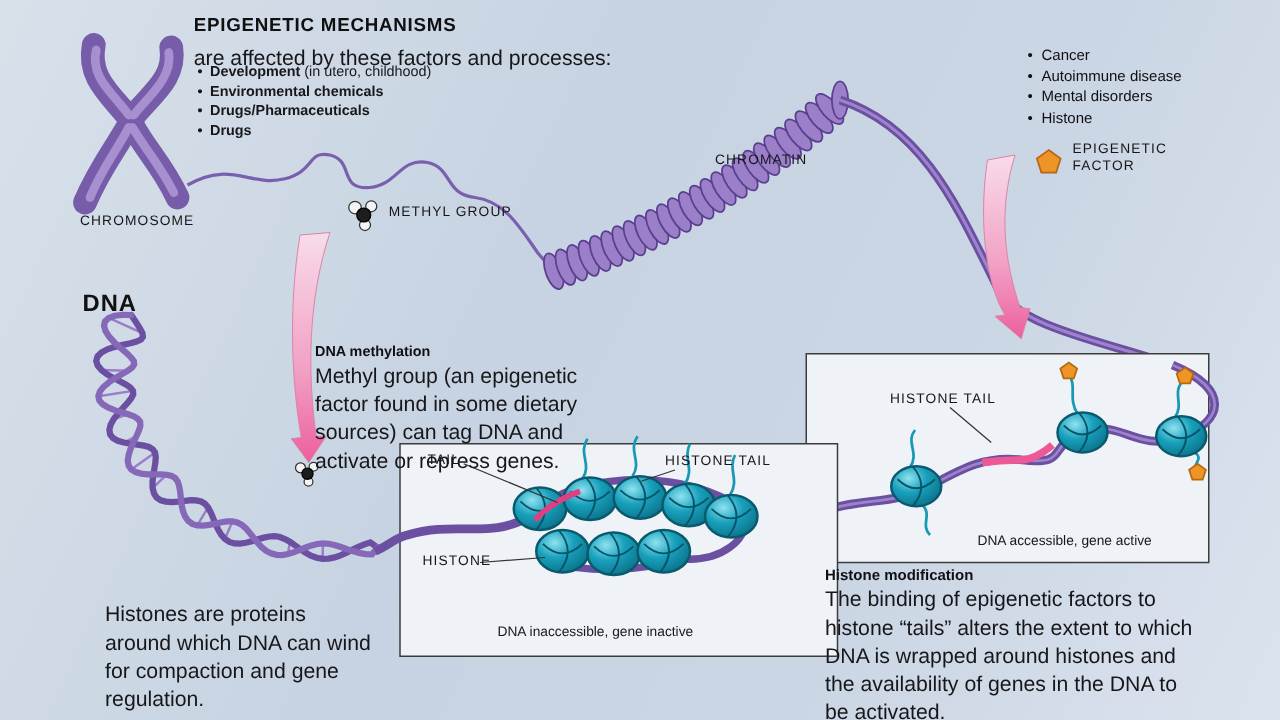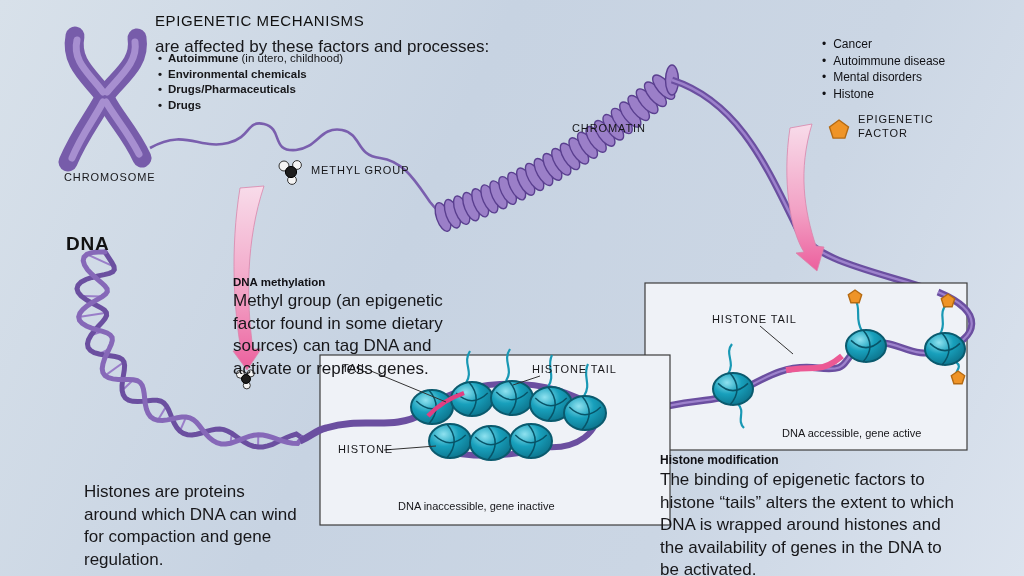--- a/index.html
+++ b/index.html
@@ -2,21 +2,21 @@
 <html><head>
 <meta charset="utf-8">
 <style>
   *{margin:0;padding:0;box-sizing:border-box}
   html,body{width:1024px;height:576px;overflow:hidden}
   body{font-family:"Liberation Sans",sans-serif;color:#141414}
   #stage{position:relative;width:1024px;height:576px;
     background:linear-gradient(115deg,#d8e1ea 0%,#c7d3e2 40%,#cbd6e4 70%,#dbe3ee 100%)}
   svg.art{position:absolute;left:0;top:0}
   .abs{position:absolute}
-  .h1{font-size:15px;font-weight:normal;letter-spacing:.6px;color:#101010}
+  .h1{font-size:15px;font-weight:bold;letter-spacing:.6px;color:#101010}
   .small{font-size:17px;line-height:1.33;color:#17171a}
   .lbl{font-size:11px;letter-spacing:.9px;color:#17171a}
   .lbl-bold{font-size:19px;font-weight:bold;letter-spacing:.8px;color:#111}
   .bt{font-weight:bold;font-size:11.5px;margin-bottom:2px;color:#101014}
   ul{list-style:none}
   ul.mech li{font-size:11.5px;line-height:15.5px;color:#17171a}
   ul.mech li::before{content:"\2022";margin-right:6px;font-weight:bold}
   ul.health li{font-size:12px;line-height:16.5px;font-weight:normal;color:#101014}
   ul.health li::before{content:"\2022";margin-right:7px}
   .b{font-weight:bold}
@@ -205,40 +205,40 @@
       </g>
 
     <g id="pent-top">
         <polygon points="839.0,120.0 848.5,126.9 844.9,138.1 833.1,138.1 829.5,126.9" fill="#ef9427" stroke="#b56a12" stroke-width="1.4"></polygon>
       </g>
   </svg>
 
   <div class="abs h1" style="left:155px;top:12px">EPIGENETIC MECHANISMS</div>
   <div class="abs small" style="left:155px;top:36px">are affected by these factors and processes:</div>
   <ul class="abs mech" style="left:158px;top:51px">
-    <li><span class="b">Autoimmune</span><span> (in utero, childhood)</span></li>
+    <li><span class="b">Development</span><span> (in utero, childhood)</span></li>
     <li><span class="b">Environmental chemicals</span><span></span></li>
     <li><span class="b">Drugs/Pharmaceuticals</span><span></span></li>
     <li><span class="b">Drugs</span><span></span></li>
   </ul>
 
   <ul class="abs health" style="left:822px;top:36px">
     <li>Cancer</li>
     <li>Autoimmune disease</li>
     <li>Mental disorders</li>
     <li>Histone</li>
   </ul>
 
   <div class="abs lbl" style="left:64px;top:171px">CHROMOSOME</div>
   <div class="abs lbl" style="left:572px;top:122px">CHROMATIN</div>
   <div class="abs lbl-bold" style="left:66px;top:233px">DNA</div>
   <div class="abs lbl" style="left:311px;top:164px">METHYL GROUP</div>
   <div class="abs lbl" style="left:858px;top:112px;width:88px;line-height:1.3">EPIGENETIC FACTOR</div>
 
-  <div class="abs" style="left:233px;top:276px;width:238px">
+  <div class="abs" style="left:252px;top:276px;width:238px">
     <div class="bt">DNA methylation</div>
     <div class="small">Methyl group (an epigenetic factor found in some dietary sources) can tag DNA and activate or repress genes.</div>
   </div>
 
   <div class="abs small" style="left:84px;top:481px;width:215px">Histones are proteins around which DNA can wind for compaction and gene regulation.</div>
 
   <div class="abs lbl" style="left:342px;top:362px">TAIL</div>
   <div class="abs lbl" style="left:532px;top:363px">HISTONE TAIL</div>
   <div class="abs lbl" style="left:338px;top:443px">HISTONE</div>
   <div class="abs cap" style="left:398px;top:500px">DNA inaccessible, gene inactive</div>

